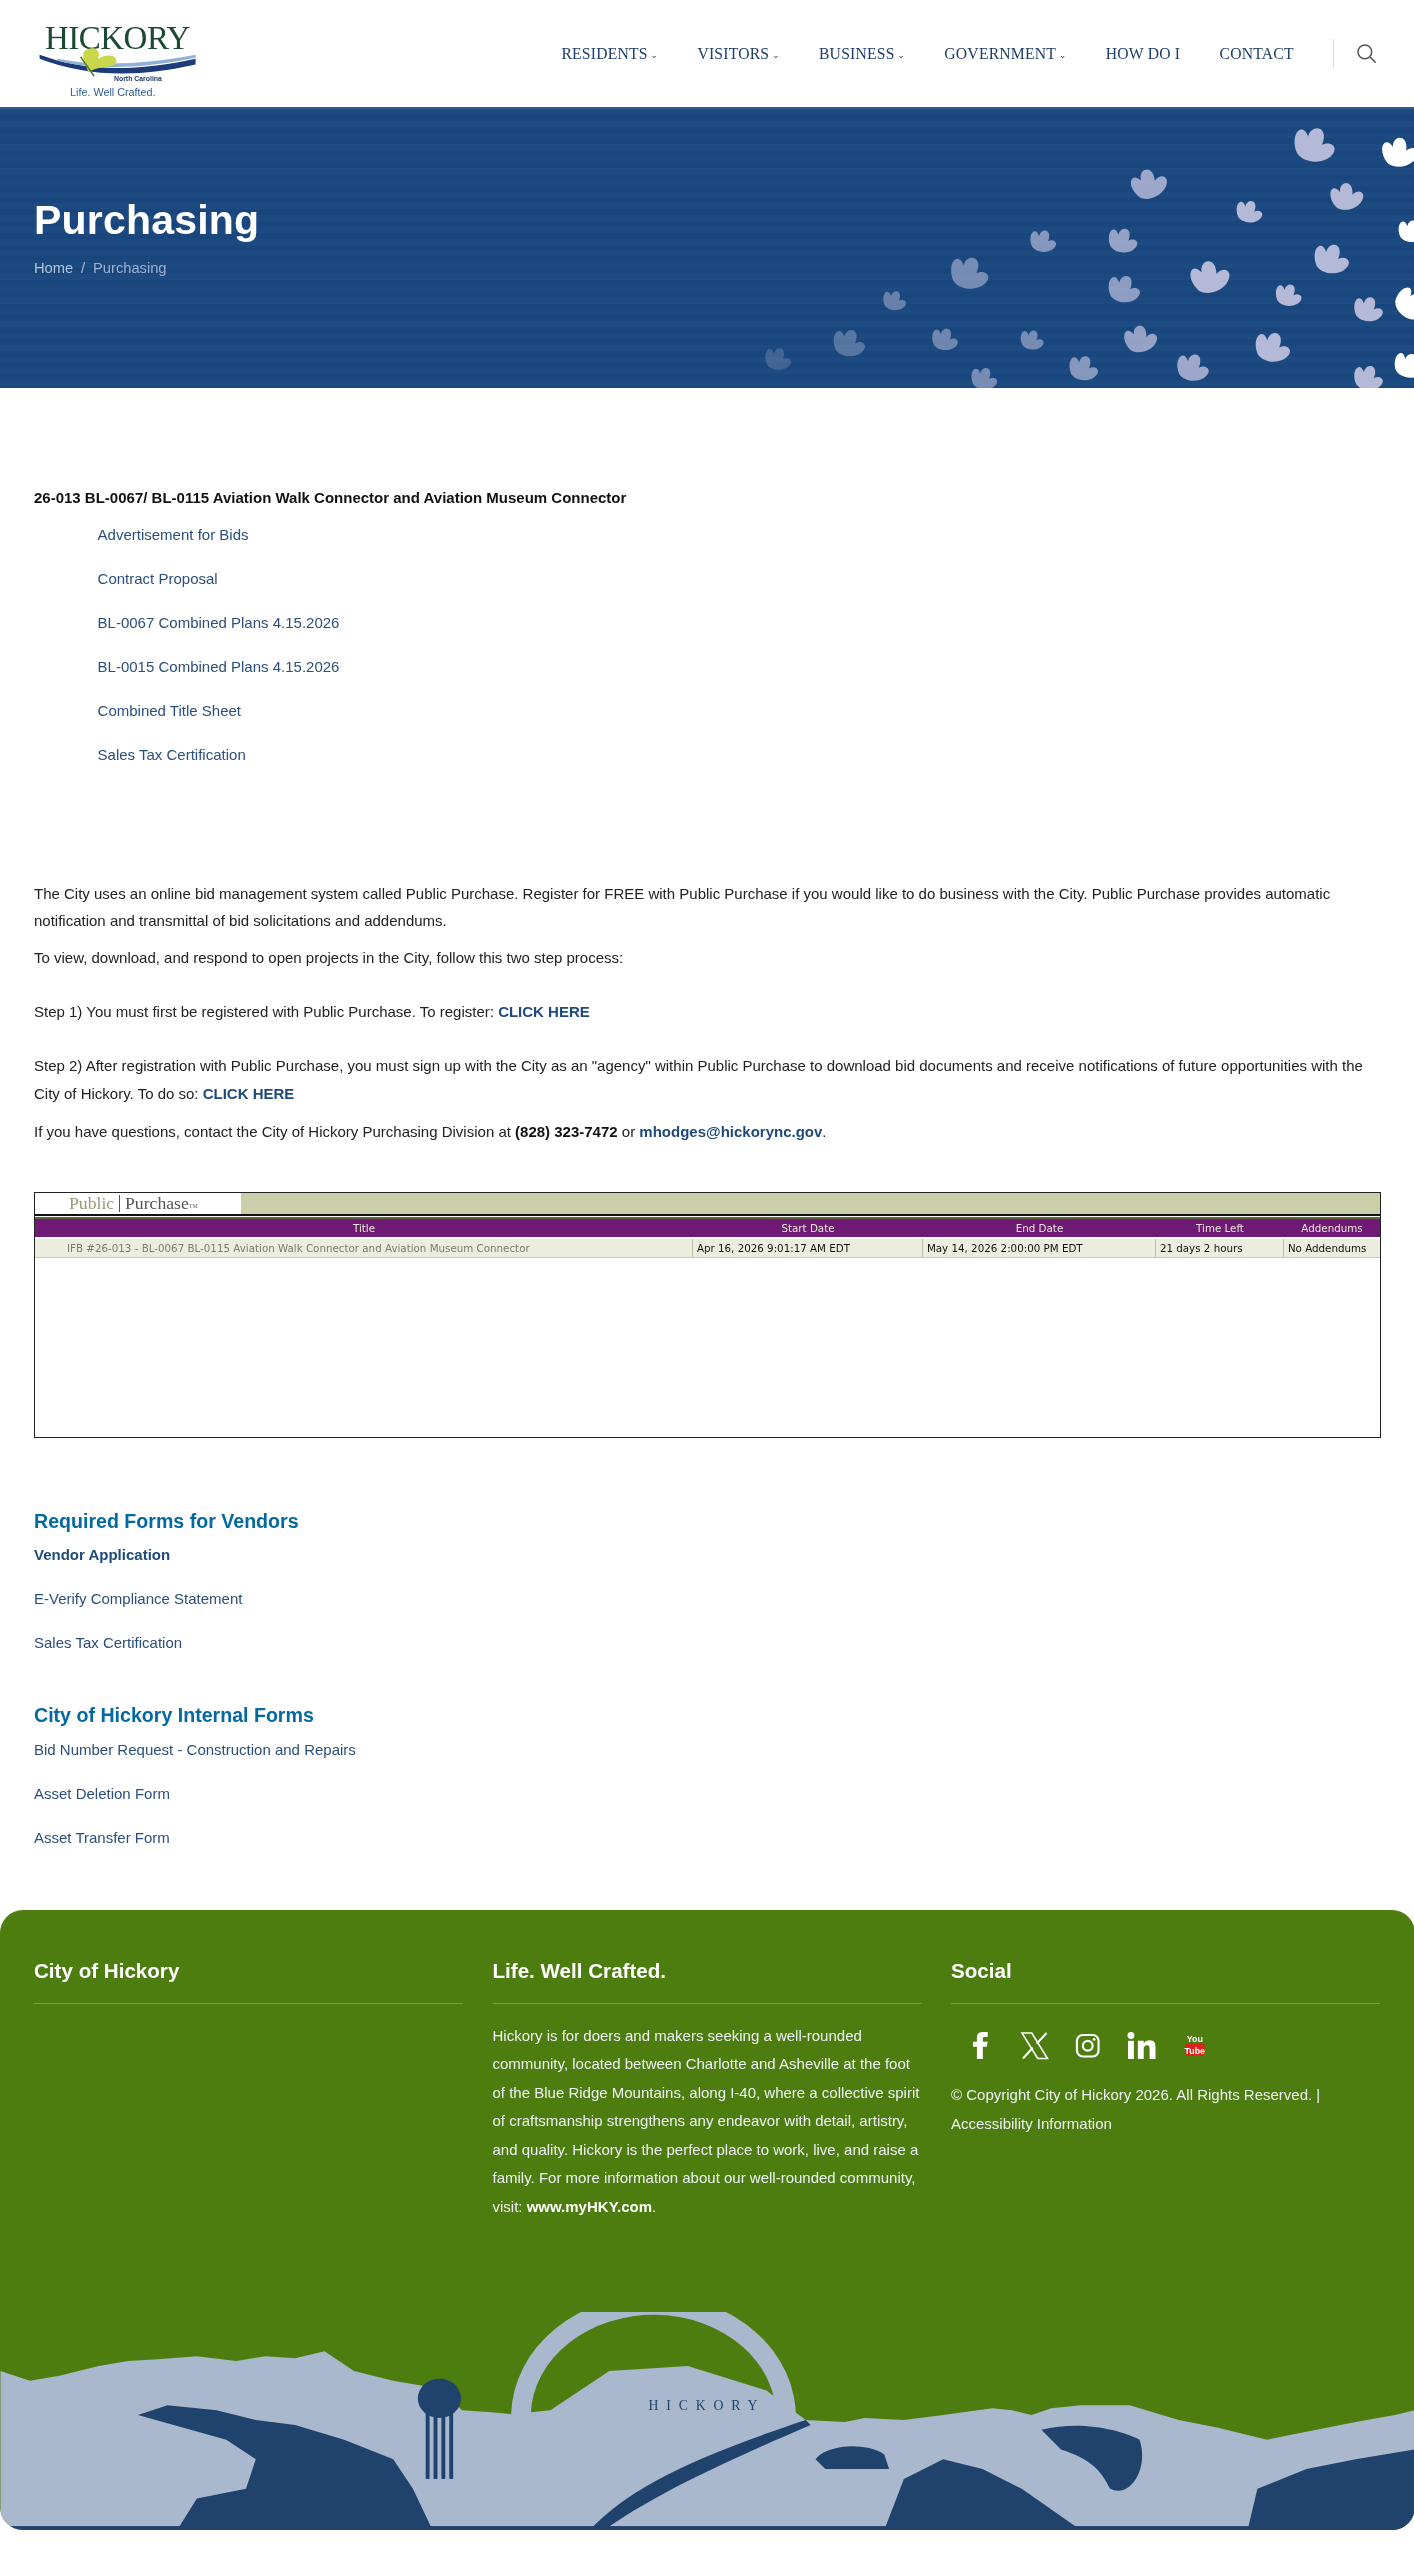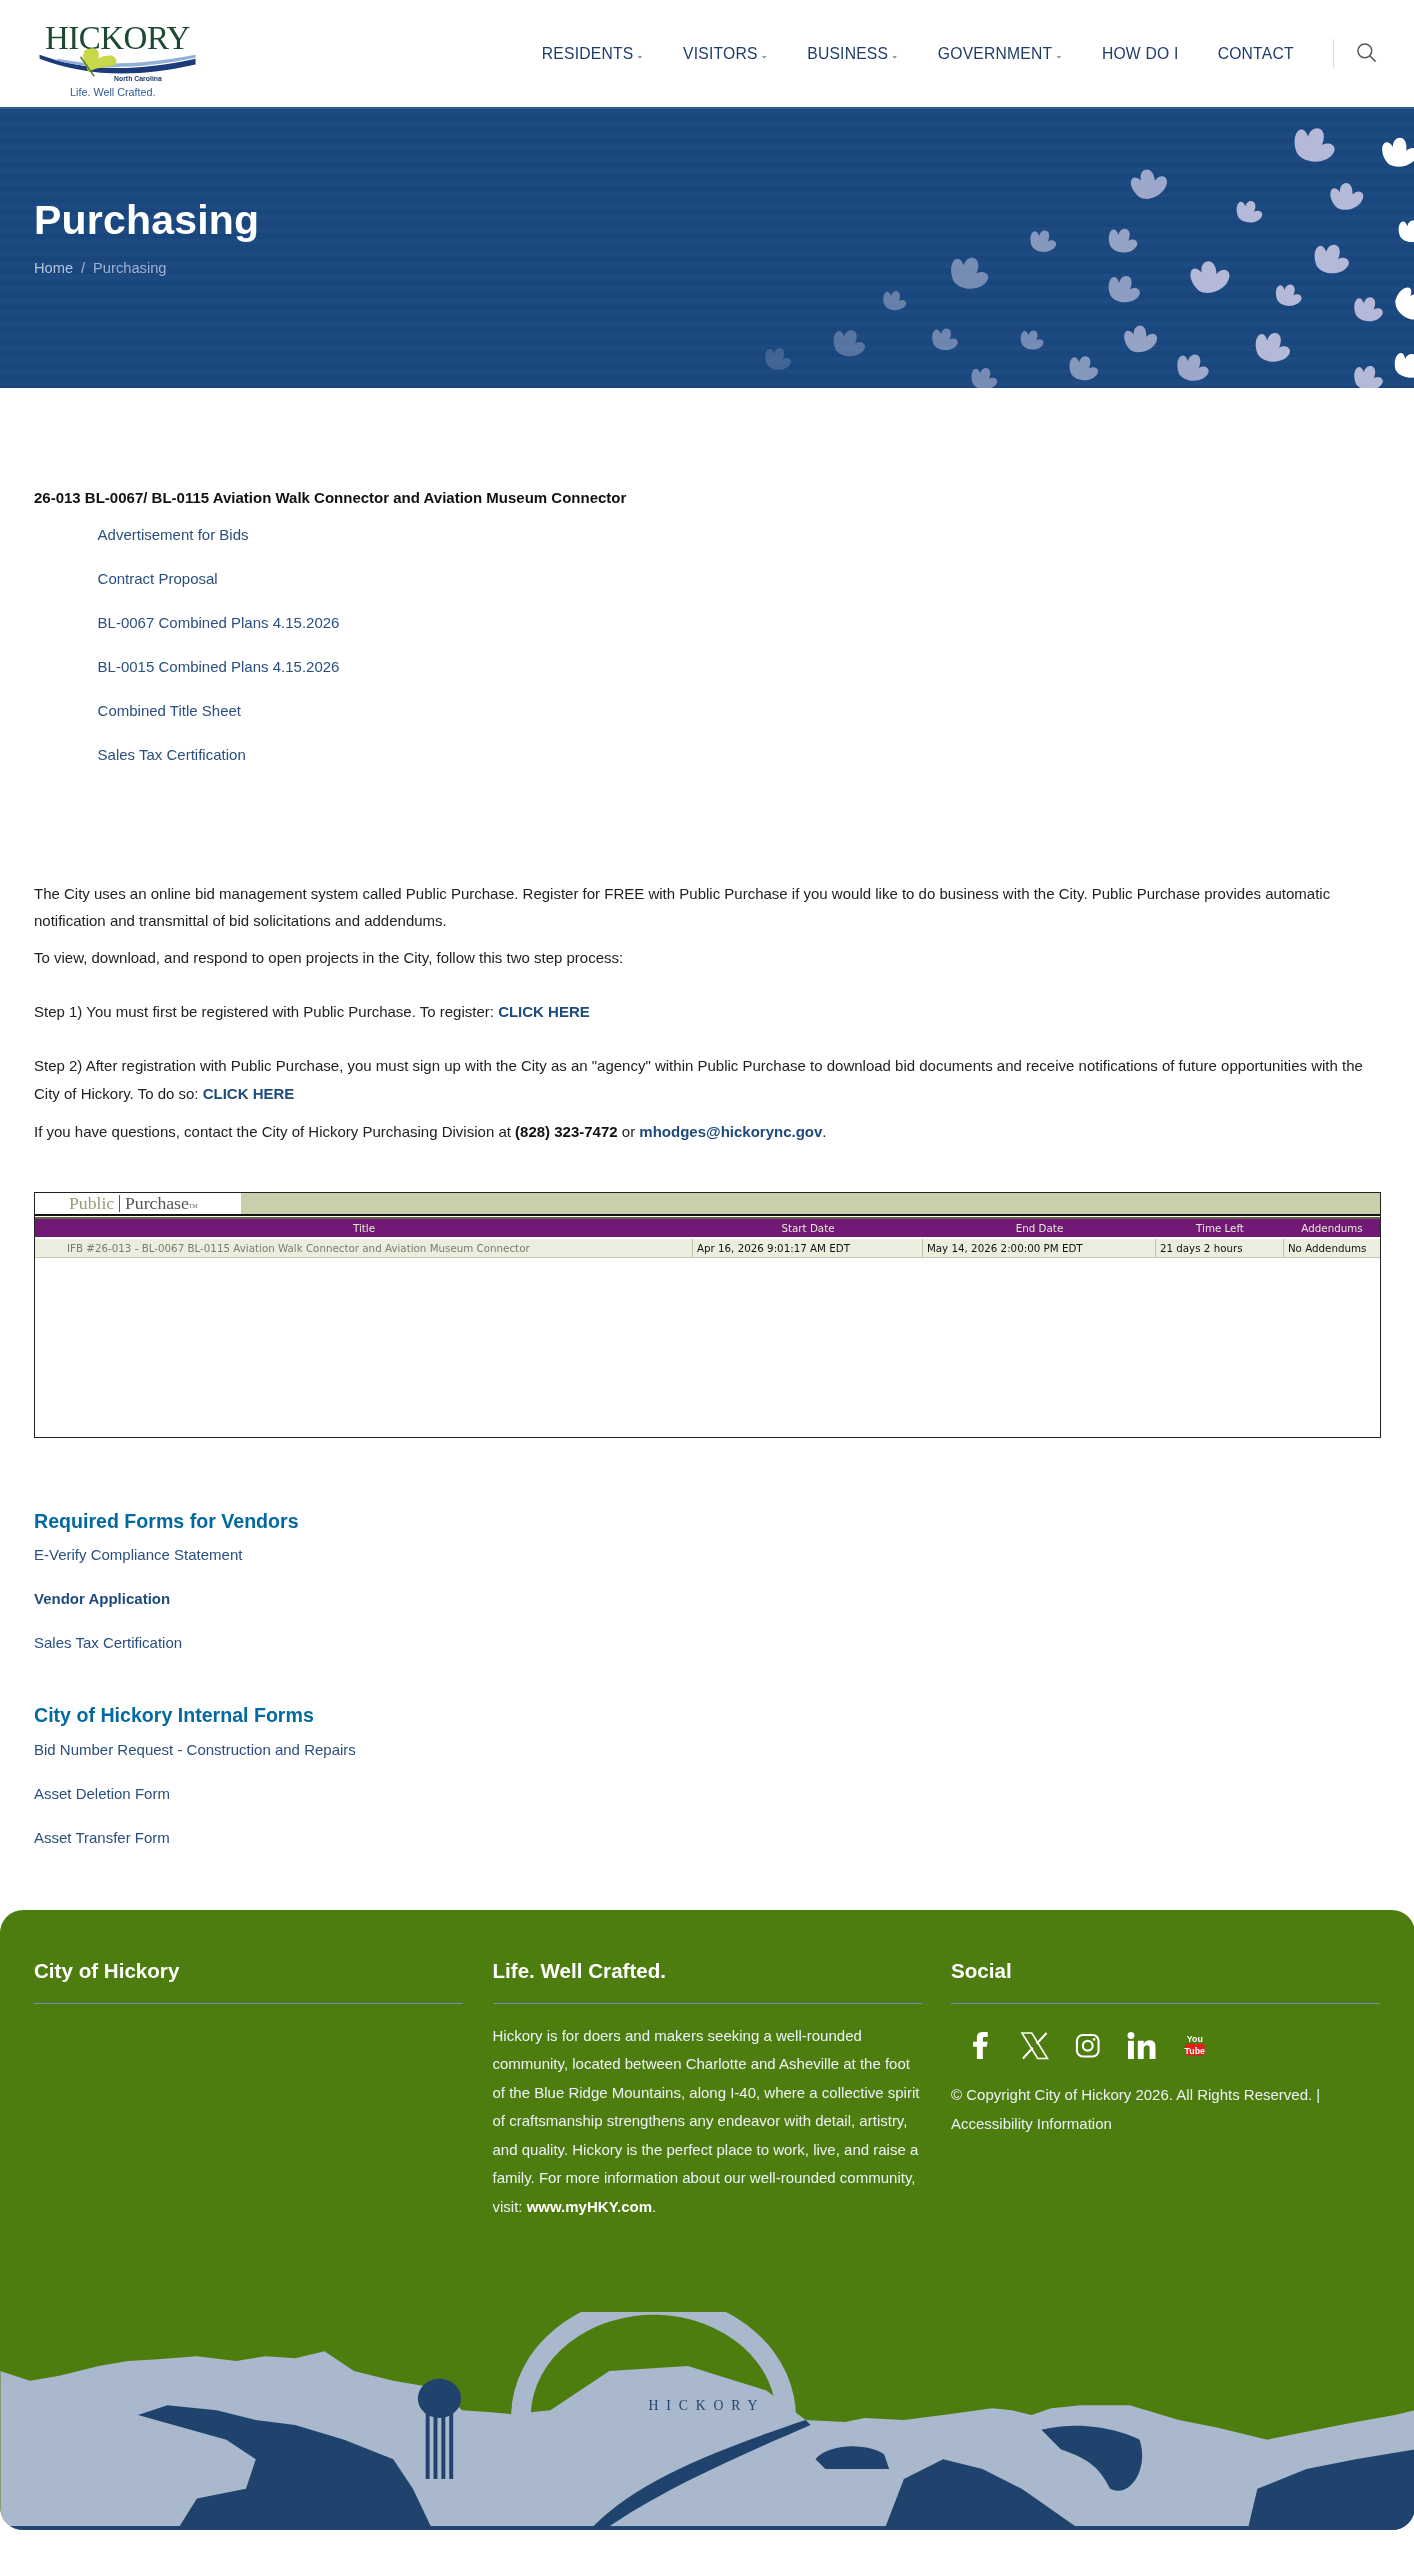--- a/index.html
+++ b/index.html
@@ -6,21 +6,21 @@
   body { width: 1415px; background: #fff; font-family: "Liberation Sans", "DejaVu Sans", sans-serif; color: #1a1a1a; }
   a { text-decoration: none; }
 
   
   .header { height: 107px; display: flex; align-items: center; padding: 0 34px 0 37px; position: relative; }
   .logo { width: 167px; height: 79px; position: relative; }
   .logo .word { position: absolute; left: 7.9px; top: 5.9px; font-family: "Liberation Serif", serif; font-size: 33px; color: #1d4a33; letter-spacing: -0.5px; }
   .logo svg { position: absolute; left: 0; top: 33px; }
   .logo .nc { position: absolute; left: 77px; top: 61px; font-size: 6.9px; font-weight: bold; color: #1d3a66; }
   .logo .tag { position: absolute; left: 33px; top: 72px; font-size: 10.8px; color: #2f5d92; }
-  .nav { display: flex; margin-left: auto; gap: 0; }
+  .nav { display: flex; align-items: center; margin-left: auto; gap: 0; font-family: Liberation Serif, serif; }
   .nav-item { font-size: 15.7px; color: #1e3d6b; padding: 0 19.6px; display: flex; align-items: center; gap: 2.9px; letter-spacing: 0.2px; }
   .nav-item .chev { font-size: 8.8px; margin-top: 2.9px; }
   .nav-divider { width: 1px; height: 29.5px; background: #dcdcdc; margin: 0 19.6px 0 19.6px; }
   .search-btn { width: 27.5px; height: 27.5px; display: flex; align-items: center; justify-content: center; }
 
   
   .hero { height: 281px; background: #19487f; position: relative; overflow: hidden; border-top: 2.9px solid #2d5d93; padding-left: 48px; }
   .hero::before { content: ""; position: absolute; inset: 0; background: repeating-linear-gradient(180deg, rgba(255,255,255,0.015) 0 5.9px, rgba(0,0,0,0.02) 5.9px 11.8px); }
   .hero-title { position: absolute; left: 34px; top: 88px; font-size: 41px; font-weight: bold; color: #fff; letter-spacing: 0.2px; }
   .breadcrumb { position: absolute; left: 34px; top: 151px; font-size: 14.7px; color: #a7b8d3; display: flex; gap: 7.9px; }
@@ -218,22 +218,22 @@
       <div class="c-title">IFB #26-013 - BL-0067 BL-0115 Aviation Walk Connector and Aviation Museum Connector</div>
       <div class="c-start">Apr 16, 2026 9:01:17 AM EDT</div>
       <div class="c-end">May 14, 2026 2:00:00 PM EDT</div>
       <div class="c-left">21 days 2 hours</div>
       <div class="c-add" style="border-right:none">No Addendums</div>
     </div>
   </div>
 
   <h3 class="forms-title">Required Forms for Vendors</h3>
   <div class="forms-list">
+    <a class="form-link bold">Vendor Application</a>
     <a class="form-link">E-Verify Compliance Statement</a>
-    <a class="form-link bold">Vendor Application</a>
     <a class="form-link">Sales Tax Certification</a>
   </div>
 
   <h3 class="forms-title internal-title">City of Hickory Internal Forms</h3>
   <div class="forms-list">
     <a class="form-link">Bid Number Request - Construction and Repairs</a>
     <a class="form-link">Asset Deletion Form</a>
     <a class="form-link" style="height:17.7px">Asset Transfer Form</a>
   </div>
 </main>

